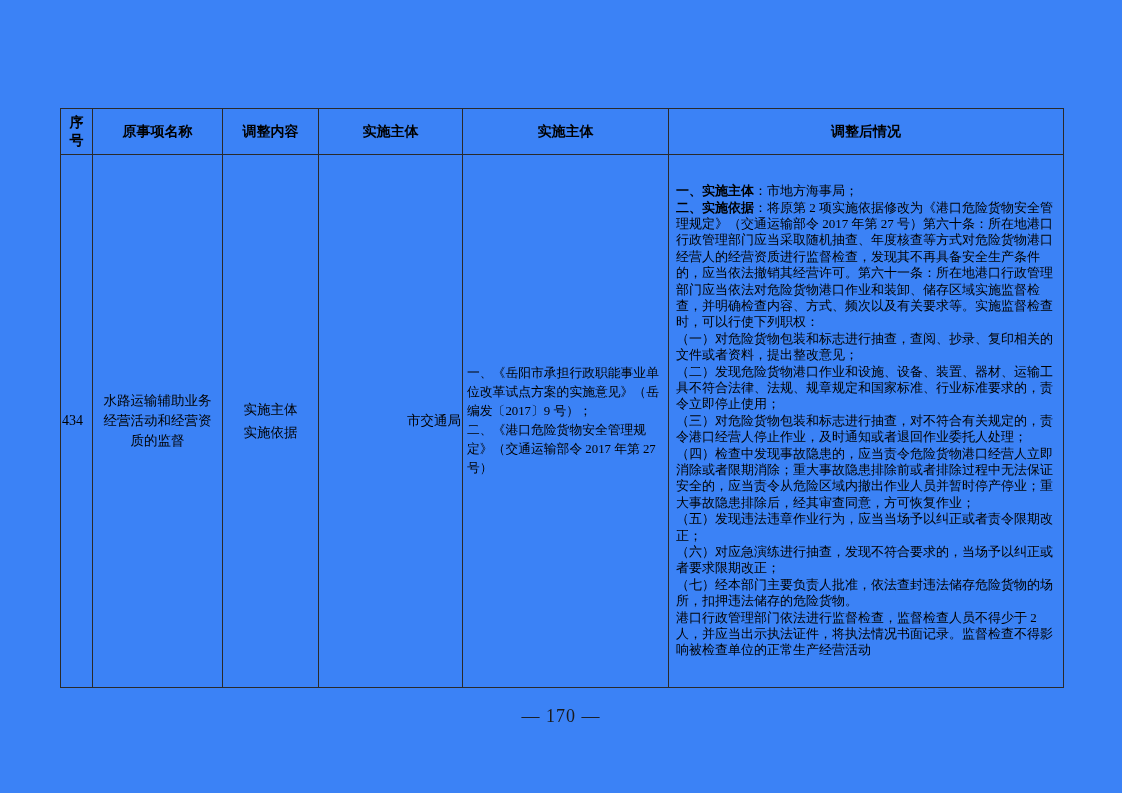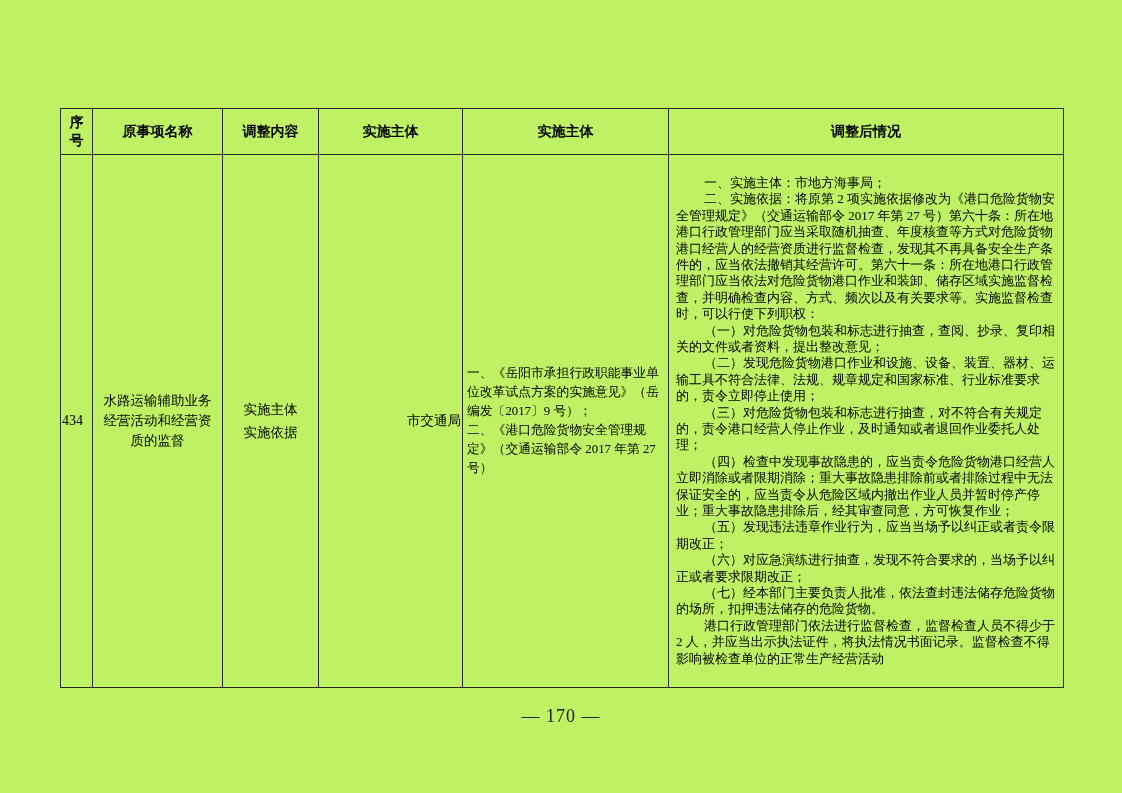--- a/index.html
+++ b/index.html
@@ -6,21 +6,21 @@
     margin: 0;
     padding: 0;
     background: #ffffff;
     color: #000000;
     font-family: "Liberation Serif", "DejaVu Serif", serif;
   }
   .page {
     position: relative;
     width: 1122px;
     height: 793px;
-    background: #bef264;
+    background: #3b82f6;
     overflow: hidden;
   }
   table.doc-table {
     position: absolute;
     left: 60px;
     top: 108px;
     width: 1003px;
     border-collapse: collapse;
     table-layout: fixed;
   }
@@ -63,21 +63,21 @@
     font-size: 12.8px;
     line-height: 19px;
     text-align: left;
   }
   td.c-after {
     padding: 6px 7px;
     font-size: 13px;
     line-height: 16.4px;
     text-align: left;
   }
-  .para b { font-weight: normal; margin-left: 28px; }
+  .para b { font-weight: bold; }
   .page-number {
     position: absolute;
     top: 706px;
     left: 0;
     width: 1122px;
     text-align: center;
     font-size: 18px;
     color: #1a1a1a;
     letter-spacing: 1px;
   }

